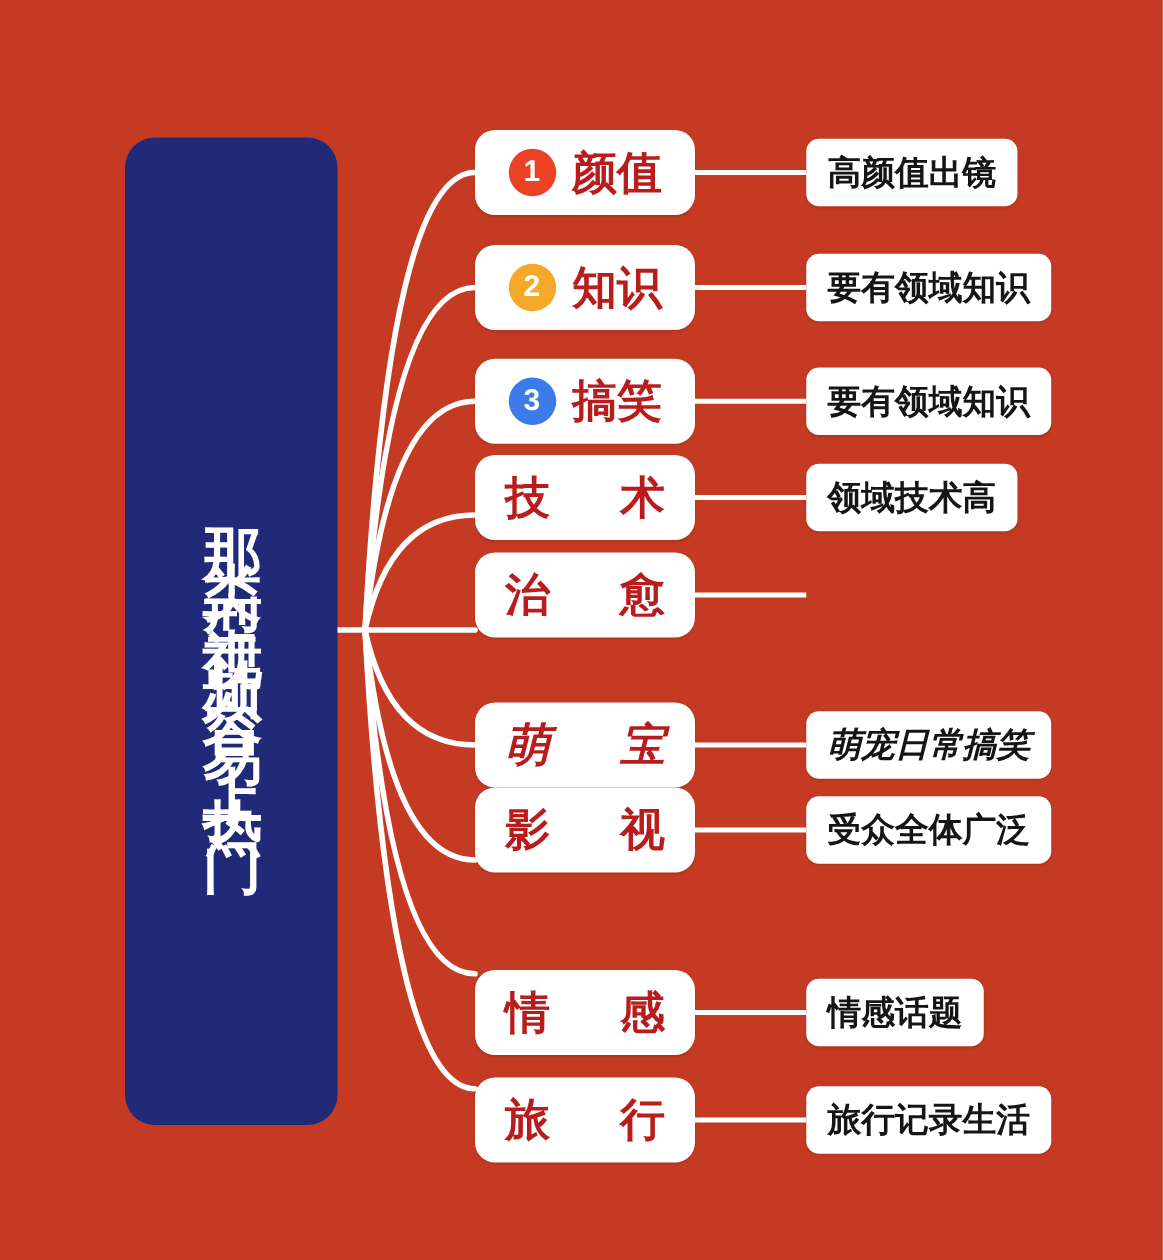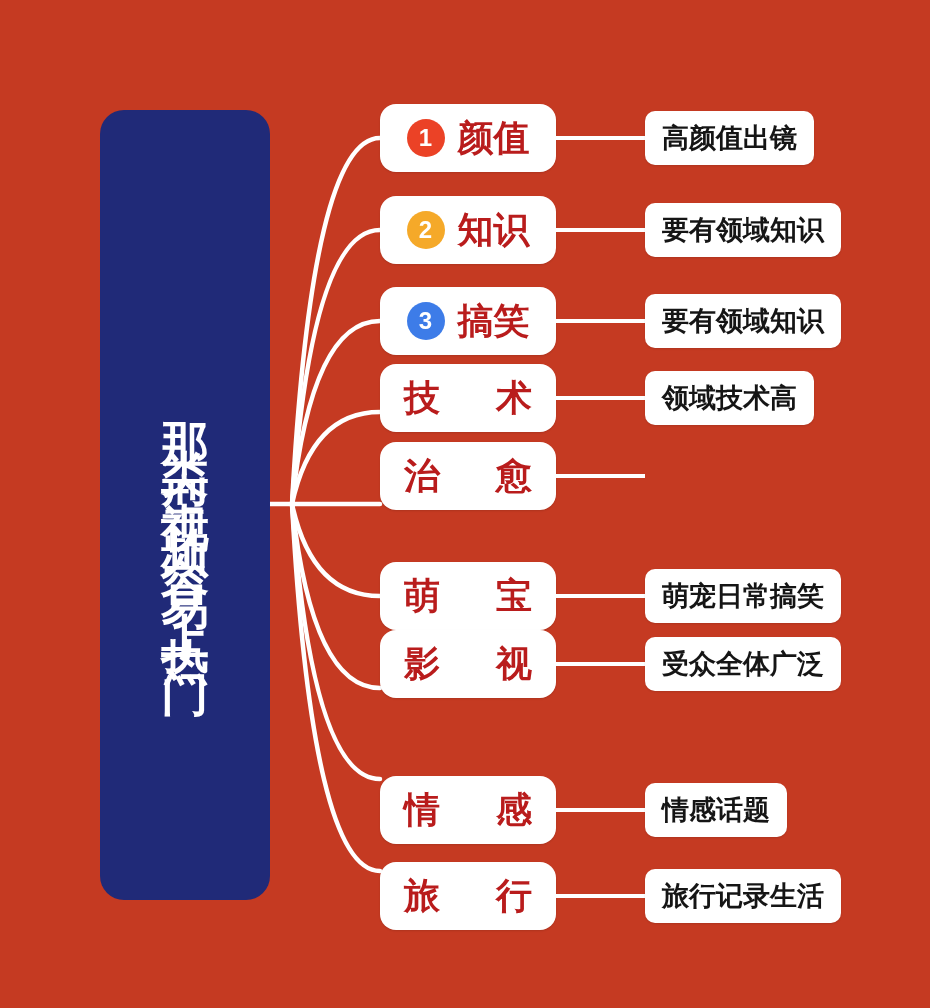--- a/index.html
+++ b/index.html
@@ -22,21 +22,21 @@
     letter-spacing:27px; line-height:1; padding-top:27px;
   }
 
   .rows-layer { position:absolute; left:0; top:0; width:930px; height:1008px; }
   .row { position:absolute; left:380px; height:68px; display:flex; align-items:center; }
   .row:nth-child(1){ top:104px; }
   .row:nth-child(2){ top:196px; }
   .row:nth-child(3){ top:287px; }
   .row:nth-child(4){ top:364px; }
   .row:nth-child(5){ top:442px; }
-  .row:nth-child(6){ top:562px; }
+  .row:nth-child(6){ top:562px;font-style:italic; }
   .row:nth-child(7){ top:630px; }
   .row:nth-child(8){ top:776px; }
   .row:nth-child(9){ top:862px; }
 
   .cat {
     width:176px; height:68px; background:#ffffff; border-radius:16px;
     display:flex; align-items:center; justify-content:center;
     box-shadow:0 1px 2px rgba(0,0,0,0.12);
   }
   .badge {

